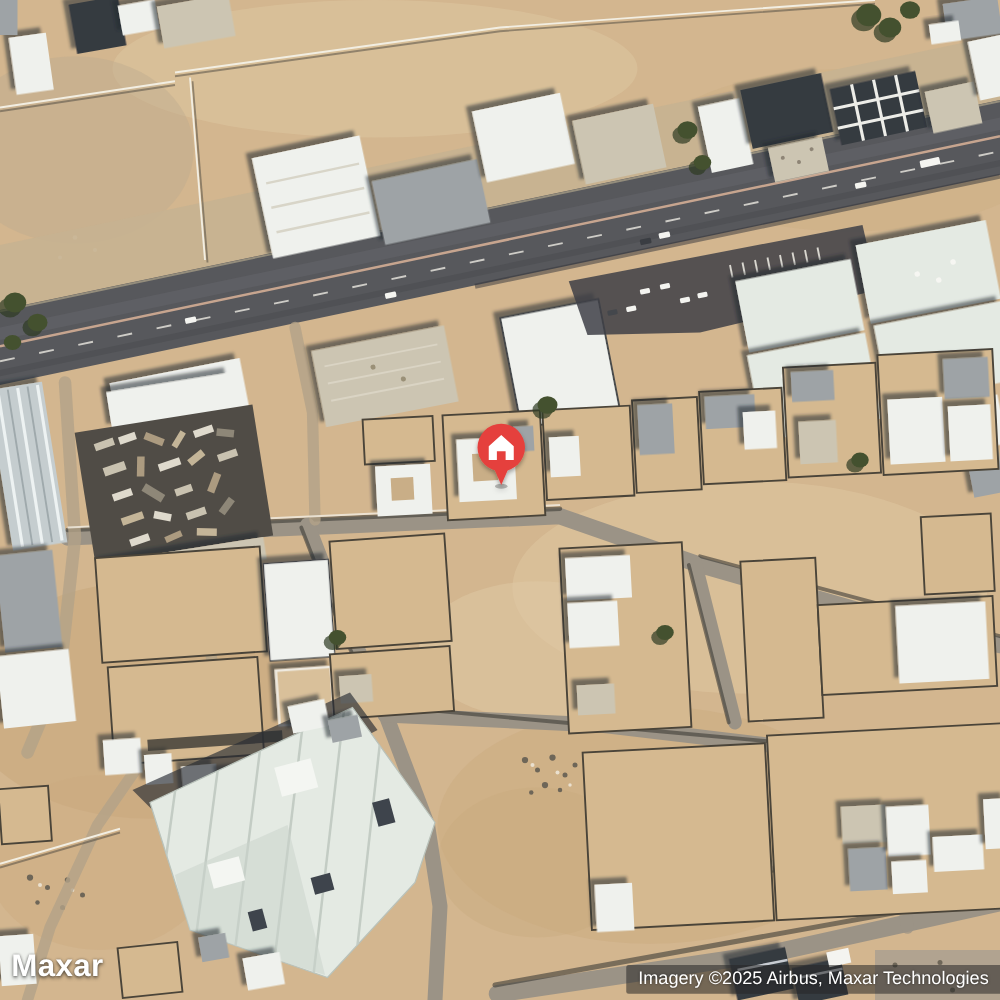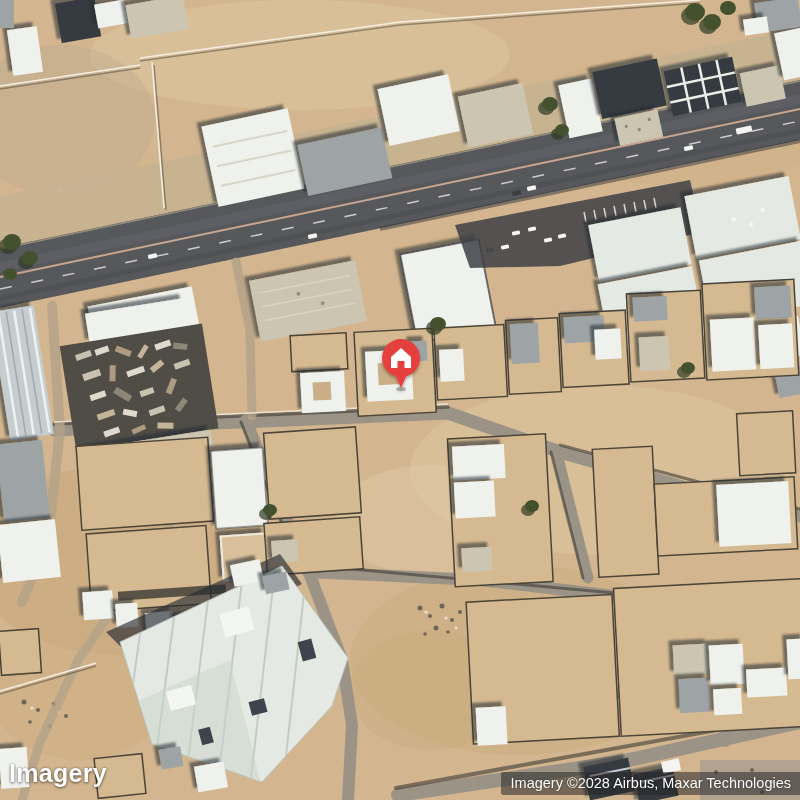--- a/index.html
+++ b/index.html
@@ -417,17 +417,17 @@
   </g>
 
   <g transform="translate(401,358)" filter="url(#msh)">
     <ellipse cx="0" cy="31" rx="5" ry="2" fill="#000" opacity=".25"></ellipse>
     <path d="M-7,14 L7,14 L0,30 Z" fill="#E5413C"></path>
     <circle cx="0" cy="0" r="19" fill="#E5413C"></circle>
     <path d="M0,-10 L10,-1 L10,10 L3.5,10 L3.5,3 L-3.5,3 L-3.5,10 L-10,10 L-10,-1 Z" fill="#FFFFFF"></path>
   </g>
 </svg>
 
-<div class="google-logo">Imagery</div>
+<div class="google-logo">Maxar</div>
 <div class="attribution">
-  <span>Imagery ©2028 Airbus, Maxar Technologies</span>
+  <span>Imagery ©2025 Airbus, Maxar Technologies</span>
 </div>
 </div>
 
 </body></html>

